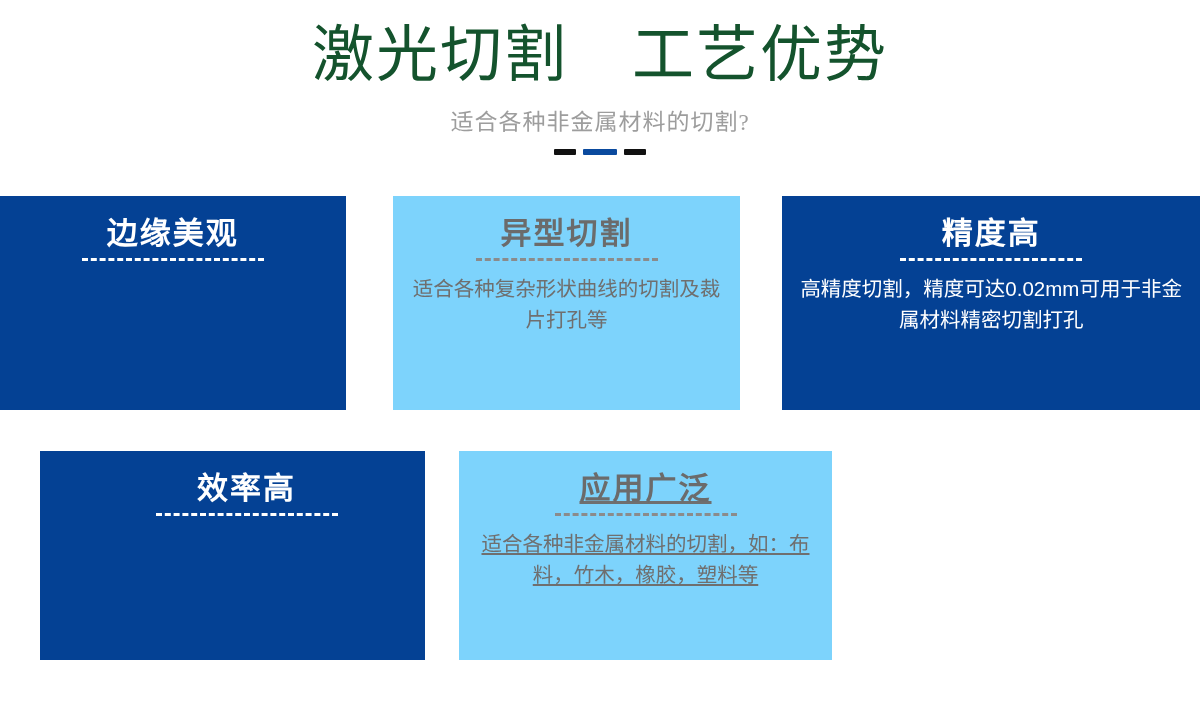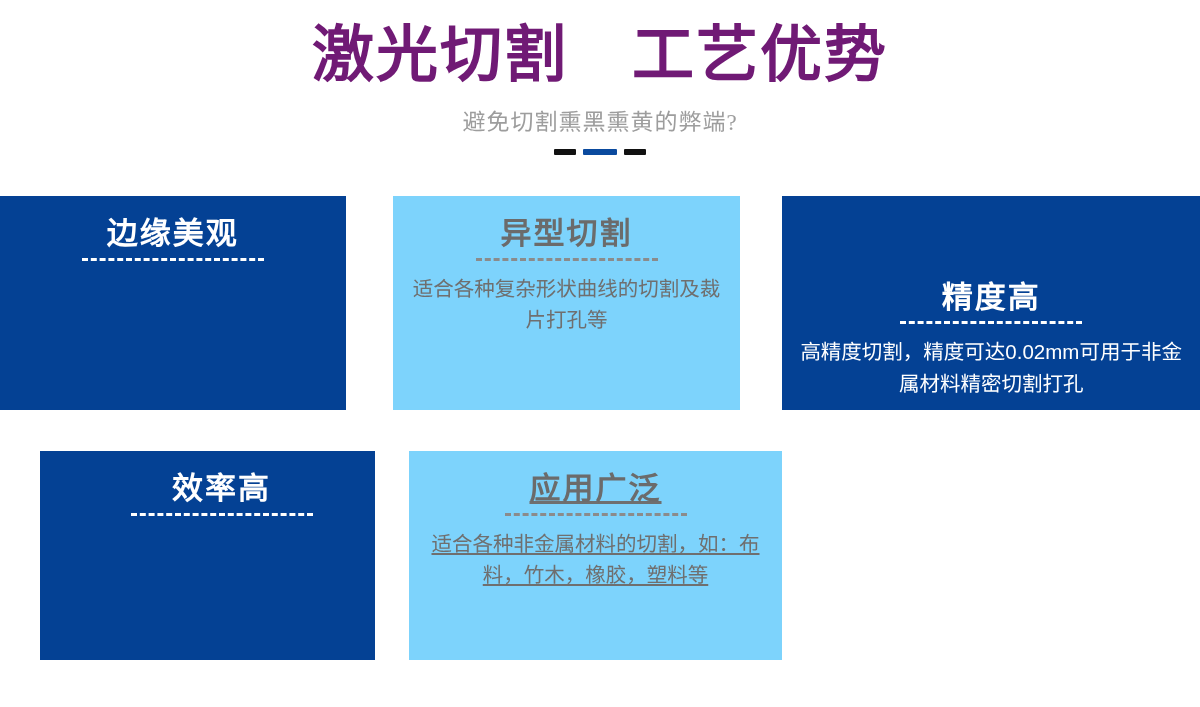--- a/index.html
+++ b/index.html
@@ -18,22 +18,22 @@
 
   
   .header {
     width: 1200px;
     padding-top: 22px;
     text-align: center;
   }
   .main-title {
     font-size: 62px;
     line-height: 1.08;
-    font-weight: 700;
-    color: #701a75;
+    font-weight: 400;
+    color: #14532d;
     letter-spacing: 2px;
     margin: 0;
     white-space: pre;
   }
   .sub-title {
     margin: 14px 0 0 0;
     font-family: "Liberation Serif", "DejaVu Serif", serif;
     font-size: 23px;
     color: #9d9d9d;
     letter-spacing: 1px;
@@ -84,26 +84,26 @@
   .card.gray {
     background: #7dd3fc;
     color: #6f6f6f;
   }
 
   
   .row-1 .c1 { width: 368px; }
   .row-1 .gap-a { width: 47px; }
   .row-1 .c2 { width: 370px; }
   .row-1 .gap-b { width: 42px; }
-  .row-1 .c3 { width: 445px; justify-content: flex-end; }
+  .row-1 .c3 { width: 445px; }
 
   
   .row-2 .c4 { width: 368px; }
   .row-2 .gap-c { width: 40px; }
-  .row-2 .c5 { width: 335px; padding-left: 42px; }
+  .row-2 .c5 { width: 385px; padding-left: 42px; }
   .row-2 .gap-d { width: 34px; }
   .row-2 .c6 { width: 373px; text-decoration: underline; }
 
   .gap { background: transparent; flex: none; }
 
   .card-title {
     font-size: 31px;
     font-weight: 700;
     line-height: 1.15;
     letter-spacing: 2px;
@@ -129,21 +129,21 @@
     letter-spacing: 0px;
   }
   .card.blue .card-body { color: #ffffff; }
   .card.gray .card-body { color: #6f6f6f; }
 </style>
 </head>
 <body>
 
 <div class="header">
   <h1 class="main-title">激光切割　工艺优势</h1>
-  <p class="sub-title">避免切割熏黑熏黄的弊端?</p>
+  <p class="sub-title">适合各种非金属材料的切割?</p>
   <div class="dash-deco">
     <i class="d-dark"></i>
     <i class="d-blue"></i>
     <i class="d-dark"></i>
   </div>
 </div>
 
 <div class="grid">
 
   <div class="row row-1">

